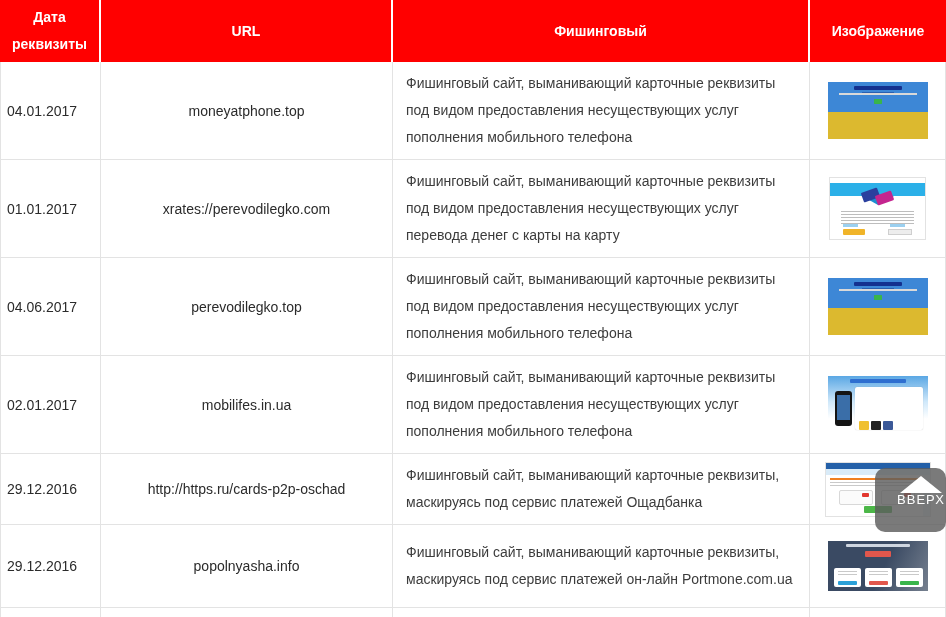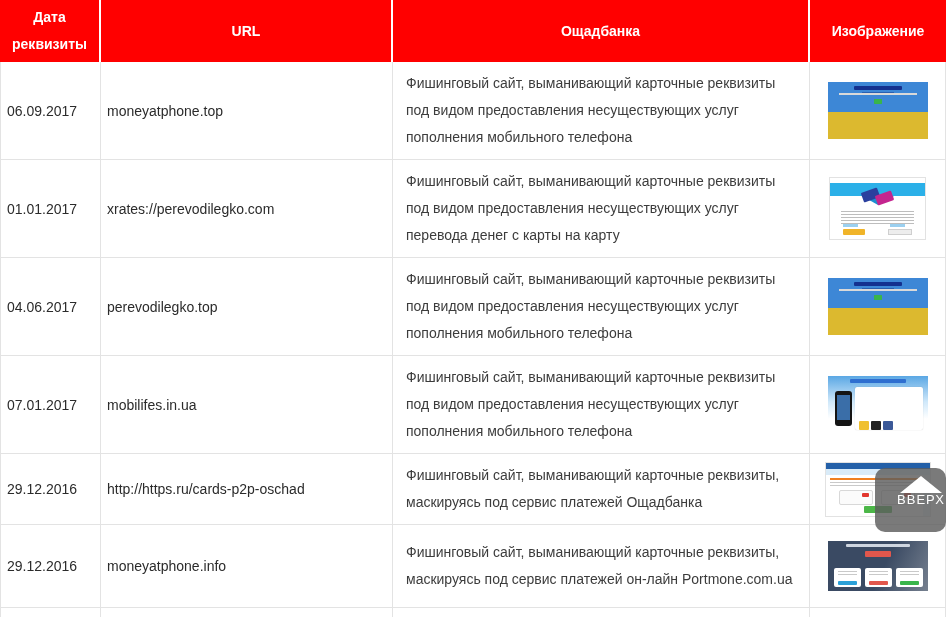--- a/index.html
+++ b/index.html
@@ -13,21 +13,21 @@
     height:62px; text-align:center; vertical-align:middle;
     border-right:2px solid #fff; line-height:1.9; padding:0 4px;
   }
   thead th:last-child { border-right:none; }
   tbody td {
     border-bottom:1px solid #e3e3e3; border-right:1px solid #e3e3e3;
     vertical-align:middle; background:#fff; font-size:14px; color:#333;
   }
   tbody td:first-child { border-left:1px solid #e3e3e3; }
   td.c-date { text-align:left; padding-left:6px; padding-right:4px; color:#2b2b2b; }
-  td.c-url  { padding:0 6px; color:#2b2b2b; overflow:hidden; }
+  td.c-url  { text-align:center; padding:0 6px; color:#2b2b2b; overflow:hidden; }
   td.c-details { text-align:left; padding:8px 13px; line-height:27px; color:#3c3c3c; }
   td.c-img { text-align:center; }
 
   
   .thumb { position:relative; margin:0 auto; border:1px solid #e2e2e2; background:#fff; overflow:hidden; cursor:pointer; }
   .thumb i, .thumb span { display:block; position:absolute; }
 
   
   .t-flag { width:100px; height:57px; background:linear-gradient(180deg,#3d87d6 0 52%,#dcb92f 52% 100%); border:none; }
   .f-t { top:4px; left:26px; right:26px; height:4px; background:#14318f; border-radius:1px; }
@@ -108,27 +108,27 @@
     <colgroup>
       <col style="width:101px">
         <col style="width:292px">
         <col style="width:417px">
         <col style="width:136px">
     </colgroup>
     <thead>
       <tr>
         <th>Дата реквизиты</th>
         <th>URL</th>
-        <th>Ощадбанка</th>
+        <th>Фишинговый</th>
         <th>Изображение</th>
       </tr>
     </thead>
     <tbody id="tbody">
   <tr class="data-row" style="height: 83px;">
-    <td class="c-date">06.09.2017</td>
+    <td class="c-date">04.01.2017</td>
     <td class="c-url">moneyatphone.top</td>
     <td class="c-details">Фишинговый сайт, выманивающий карточные реквизиты под видом предоставления несуществующих услуг пополнения мобильного телефона</td>
     <td class="c-img">
       <div class="thumb t-flag">
               <i class="f-t"></i>
               <i class="f-s"></i>
               <span class="f-grid">
                 <i class="f-card" style="--c:#d62027"></i>
                 <i class="f-card" style="--c:#2aa0d8"></i>
                 <i class="f-card" style="--c:#e01b22"></i>
@@ -177,21 +177,21 @@
                 <i class="f-card" style="--c:#3daa35"></i>
                 <i class="f-card" style="--c:#7dc243"></i>
                 <i class="f-card" style="--c:#1f7fc4"></i>
                 <i class="f-card" style="--c:#39b54a"></i>
               </span>
             </div>
     </td>
   </tr>
 
   <tr class="data-row" style="height: 83px;">
-    <td class="c-date">07.01.2017</td>
+    <td class="c-date">02.01.2017</td>
     <td class="c-url">mobilifes.in.ua</td>
     <td class="c-details">Фишинговый сайт, выманивающий карточные реквизиты под видом предоставления несуществующих услуг пополнения мобильного телефона</td>
     <td class="c-img">
       <div class="thumb t-phone">
               <i class="ph-title"></i>
               <span class="ph-panel"></span>
               <i class="ph-phone"></i>
               <span class="ph-grid">
                 <i style="--c:#2aa0d8"></i>
                 <i style="--c:#e01b22"></i>
@@ -224,21 +224,21 @@
               <i class="p2-p1"></i>
               <i class="p2-p2"></i>
               <i class="p2-btn"></i>
               <i class="p2-side"></i>
             </div>
     </td>
   </tr>
 
   <tr class="data-row" style="height: 83px;">
     <td class="c-date">29.12.2016</td>
-    <td class="c-url">moneyatphone.info</td>
+    <td class="c-url">popolnyasha.info</td>
     <td class="c-details">Фишинговый сайт, выманивающий карточные реквизиты, маскируясь под сервис платежей он-лайн Portmone.com.ua</td>
     <td class="c-img">
       <div class="thumb t-port">
               <i class="po-t"></i>
               <i class="po-btn"></i>
               <i class="po-p" style="left:6px;--c:#2aa0d8"></i>
               <i class="po-p" style="left:37px;--c:#e2574c"></i>
               <i class="po-p" style="left:68px;--c:#39b54a"></i>
             </div>
     </td>

